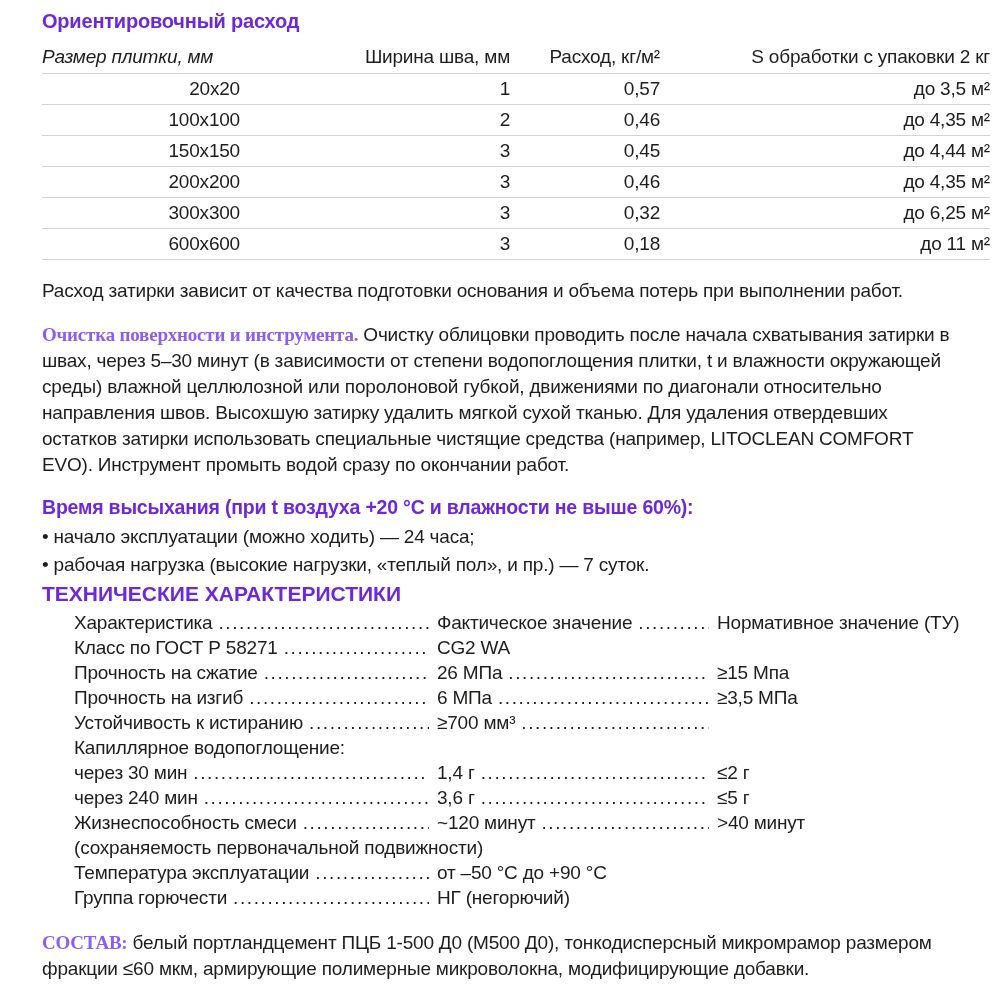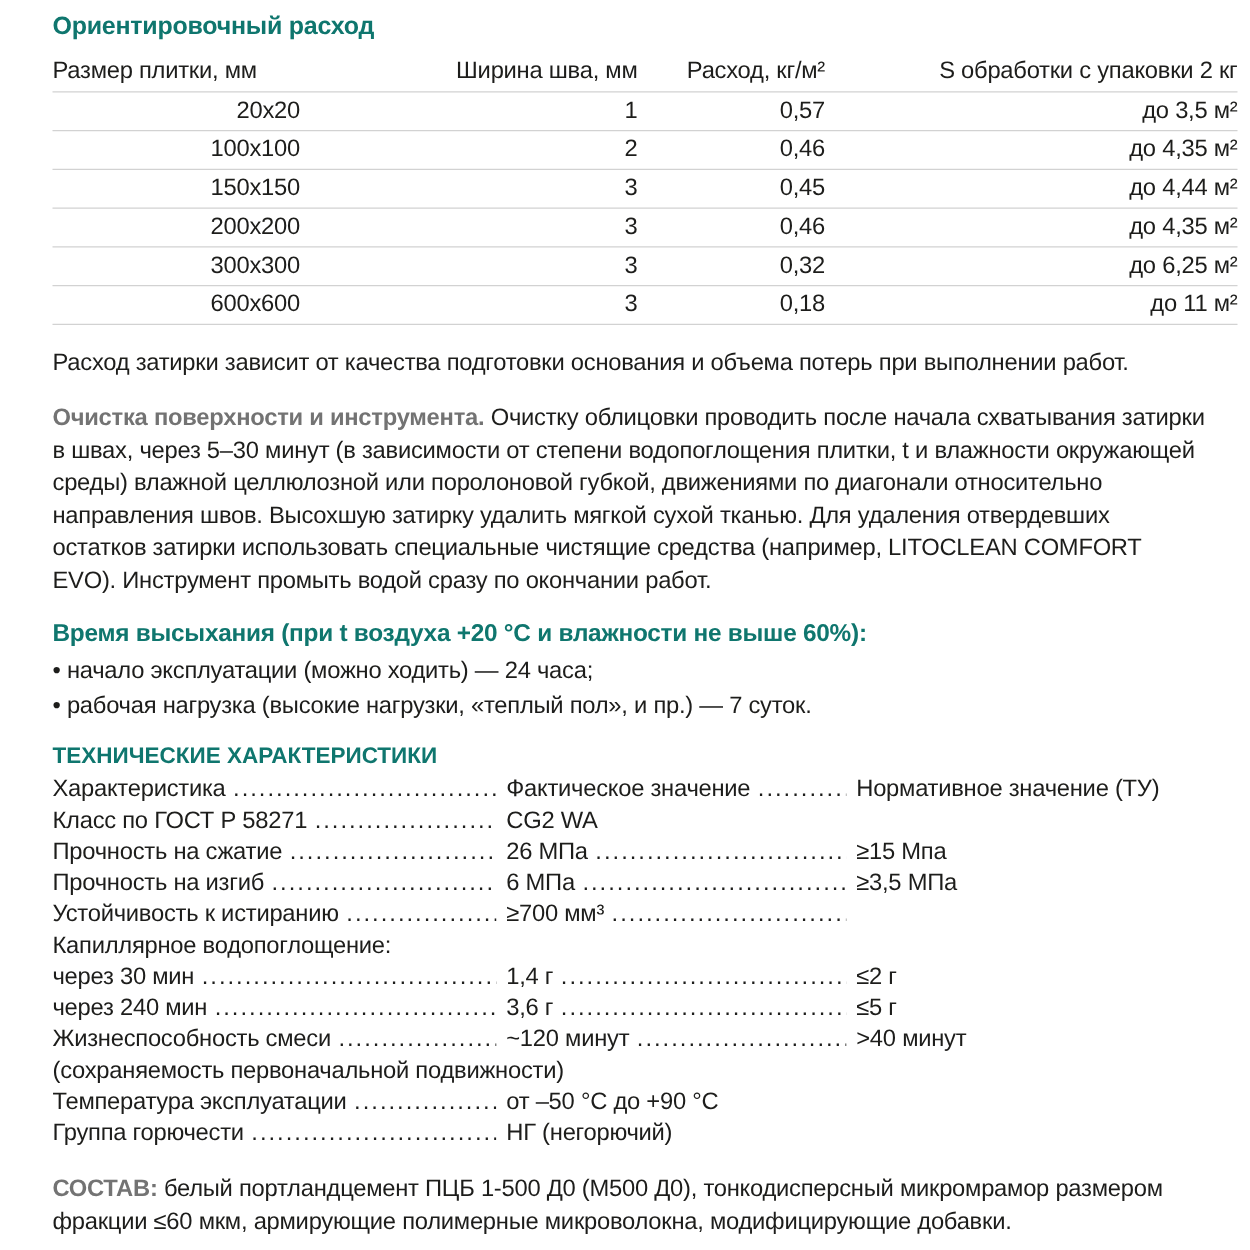--- a/index.html
+++ b/index.html
@@ -5,49 +5,49 @@
   * { box-sizing: border-box; }
   html, body { margin: 0; padding: 0; background: #ffffff; }
   body {
     width: 1000px; height: 1000px; overflow: hidden;
     font-family: "Liberation Sans", "DejaVu Sans", sans-serif;
     color: #1d1d1b; font-size: 19px; letter-spacing: -0.2px;
   }
   .page { padding: 10px 0 0 42px; width: 1000px; }
 
   
-  .h-red { color: #0f766e; font-weight: bold; }
+  .h-red { color: #6d28d9; font-weight: bold; }
   .doc-title { font-size: 20px; margin: 0 0 8px 0; }
   .section-title { font-size: 19.5px; margin: 18px 0 4px 0; }
-  .tech-title { font-size: 18px; margin: 16px 0 6px 0; letter-spacing: 0; }
+  .tech-title { font-size: 21px; margin: 4px 0 6px 0; letter-spacing: 0; }
 
   
   .ct { width: 948px; }
   .ct-row {
     display: grid;
     grid-template-columns: 198px 270px 150px 330px;
     align-items: center;
     height: 31px;
     border-bottom: 1px solid #d2d2d2;
   }
   .ct-head { height: 33px; font-size: 19px; }
   .ct-cell { text-align: right; white-space: nowrap; }
-  .ct-head .ct-cell.c1 { text-align: left; }
+  .ct-head .ct-cell.c1 { text-align: left; font-style: italic; }
 
   
   .para { width: 922px; margin: 18px 0 0 0; line-height: 26px; }
-  .para .lead { color: #737373; font-weight: bold; }
+  .para .lead { color: #8b5cf6; font-weight: bold; font-family: Liberation Serif, serif; }
 
   
   .bullets { margin: 2px 0 0 0; padding: 0; list-style: none; width: 922px; }
   .bullets li { line-height: 27.5px; }
   .bullets li::before { content: "\2022\00a0"; }
 
   
-  .tech { width: 922px; }
+  .tech { width: 922px; margin-left: 32px; }
   .t-row { display: flex; align-items: baseline; height: 25px; white-space: nowrap; }
   .t-label { width: 363px; display: flex; align-items: baseline; flex: 0 0 auto; }
   .t-value { width: 280px; display: flex; align-items: baseline; flex: 0 0 auto; }
   .t-value-wide { flex: 1 1 auto; }
   .t-norm { flex: 1 1 auto; }
   .t-plain { width: 100%; }
   .leader {
     flex: 1 1 auto; overflow: hidden; white-space: nowrap;
     margin: 0 8px 0 6px; min-width: 12px;
   }

